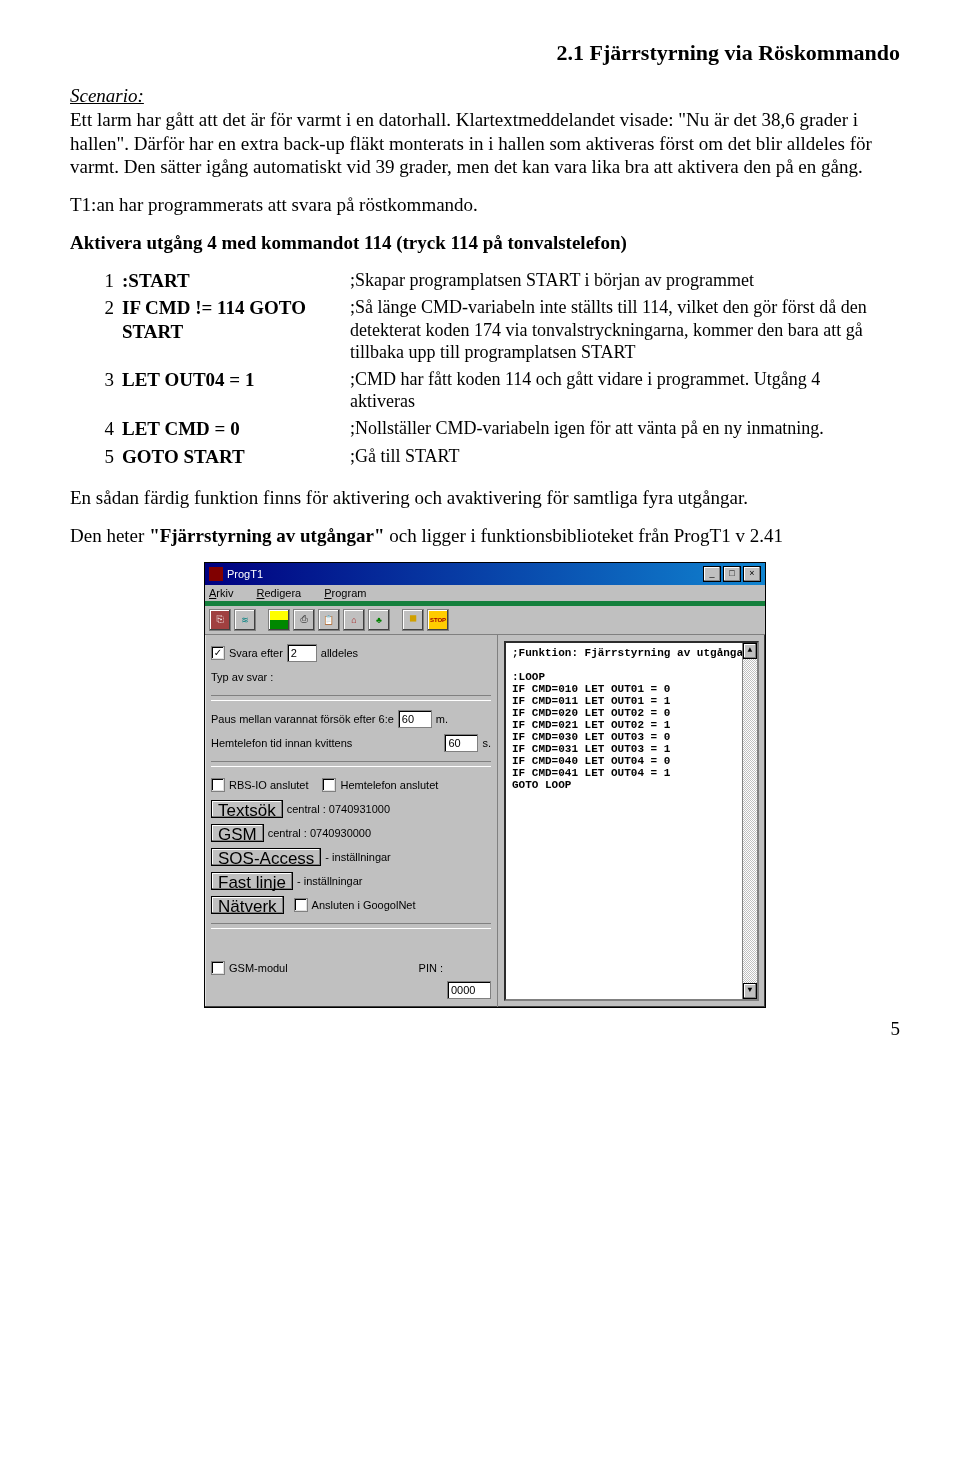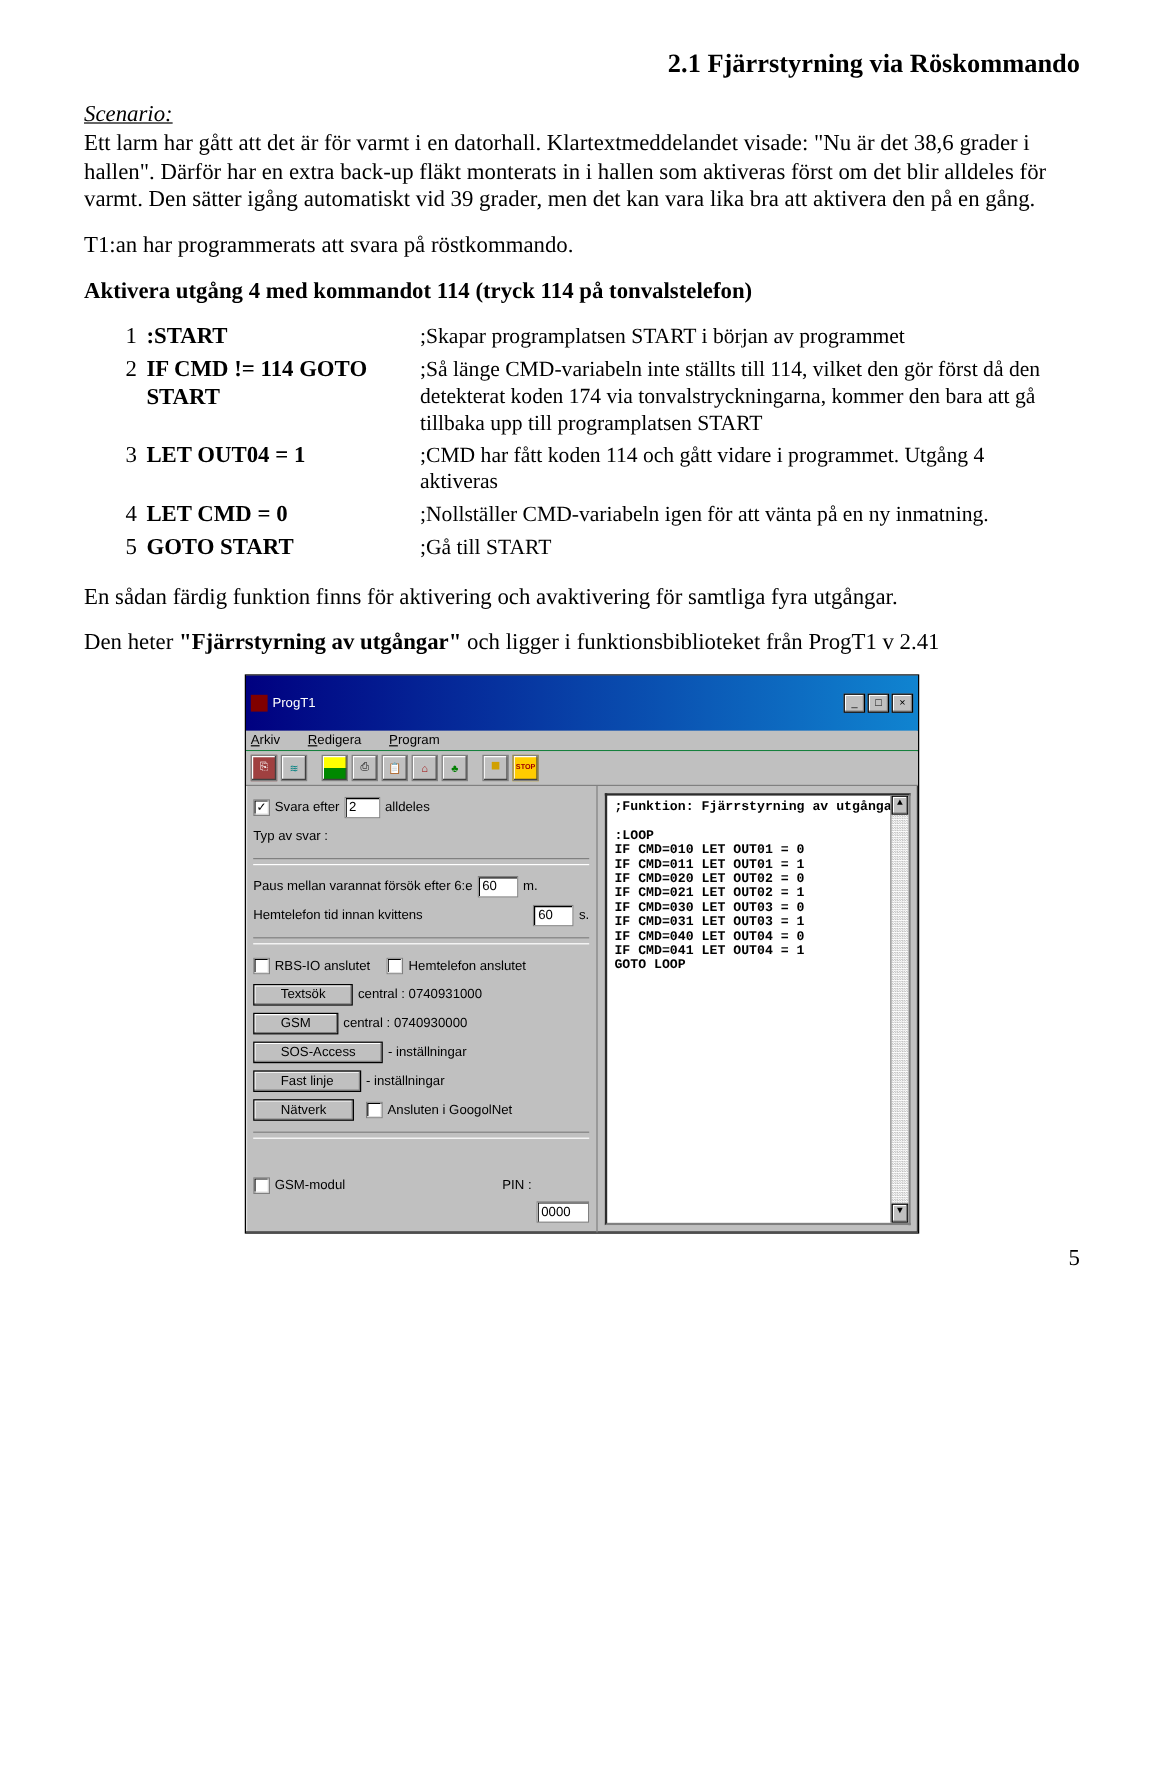--- a/index.html
+++ b/index.html
@@ -42,21 +42,21 @@
     margin: 10px auto 0 auto;
     font-family: "MS Sans Serif", Tahoma, Arial, sans-serif;
     font-size: 11px;
     background: #c0c0c0;
     border: 1px solid #000;
     box-shadow: inset -1px -1px 0 #404040, inset 1px 1px 0 #dfdfdf;
   }
   .titlebar {
     background: linear-gradient(to right, #000080, #1084d0);
     color: #fff;
-    padding: 14px 4px;
+    padding: 2px 4px;
     display: flex;
     align-items: center;
     height: 18px;
   }
   .titlebar .icon {
     width: 14px; height: 14px;
     background: #800000;
     margin-right: 4px;
     display: inline-block;
   }
@@ -68,21 +68,21 @@
     box-shadow: inset -1px -1px 0 #808080, inset 1px 1px 0 #fff;
     font-size: 9px;
     line-height: 12px;
     text-align: center;
     color: #000;
     cursor: pointer;
   }
   .menubar {
     background: #c0c0c0;
     padding: 2px 4px;
-    border-bottom: 1px solid #15803d;
+    border-bottom: 5px solid #15803d;
   }
   .menubar span { margin-right: 10px; cursor: pointer; }
   .menubar u { text-decoration: underline; }
   .toolbar {
     background: #c0c0c0;
     padding: 3px 4px;
     border-bottom: 1px solid #808080;
     display: flex;
     gap: 3px;
     align-items: center;
@@ -158,22 +158,22 @@
     height: 16px;
     padding: 0 3px;
     font-size: 11px;
     font-family: inherit;
   }
   .wbtn {
     background: #c0c0c0;
     border: 1px solid #000;
     box-shadow: inset -1px -1px 0 #808080, inset 1px 1px 0 #fff;
     height: 18px;
-    padding: 0 22px;
-    font-size: 11px;
+    padding: 0 6px;
+    font-size: 17px;
     font-family: inherit;
     cursor: pointer;
   }
   .labeltxt { color: #000; }
   .rightpane pre { margin: 0; font-family: inherit; font-weight: bold; }
   .pagenum {
     text-align: right;
     font-size: 19px;
     margin-top: 10px;
   }

